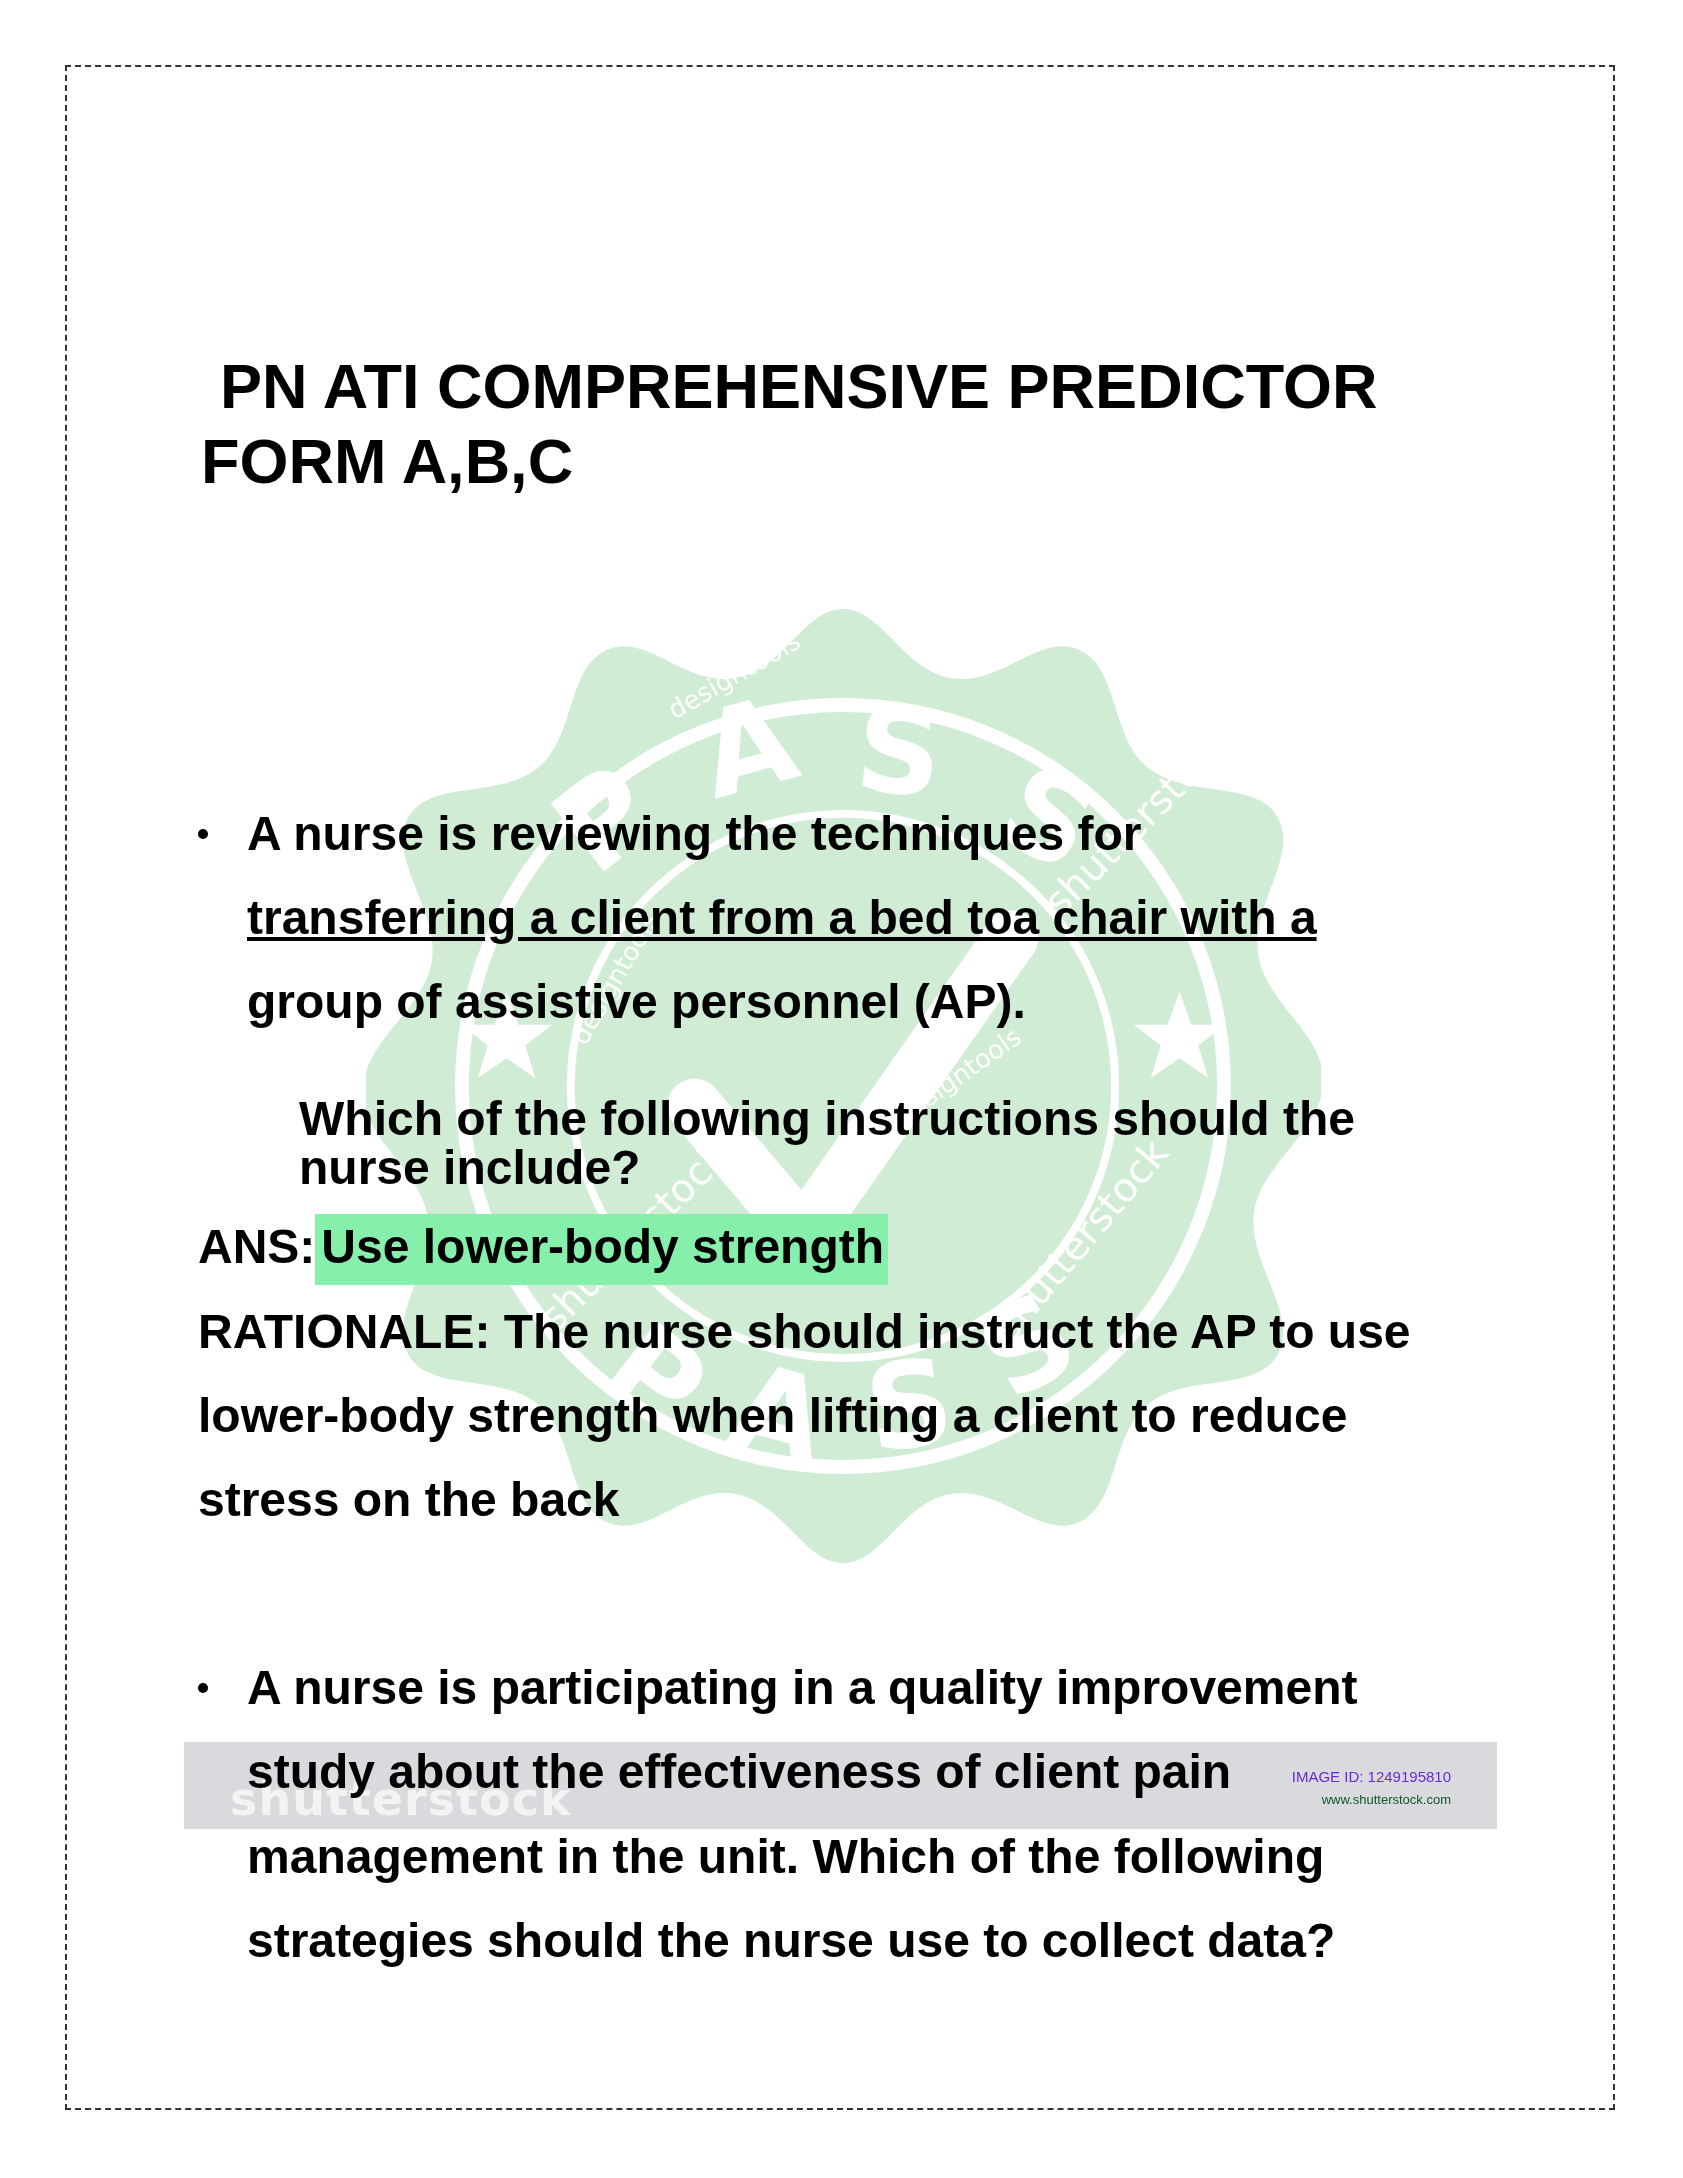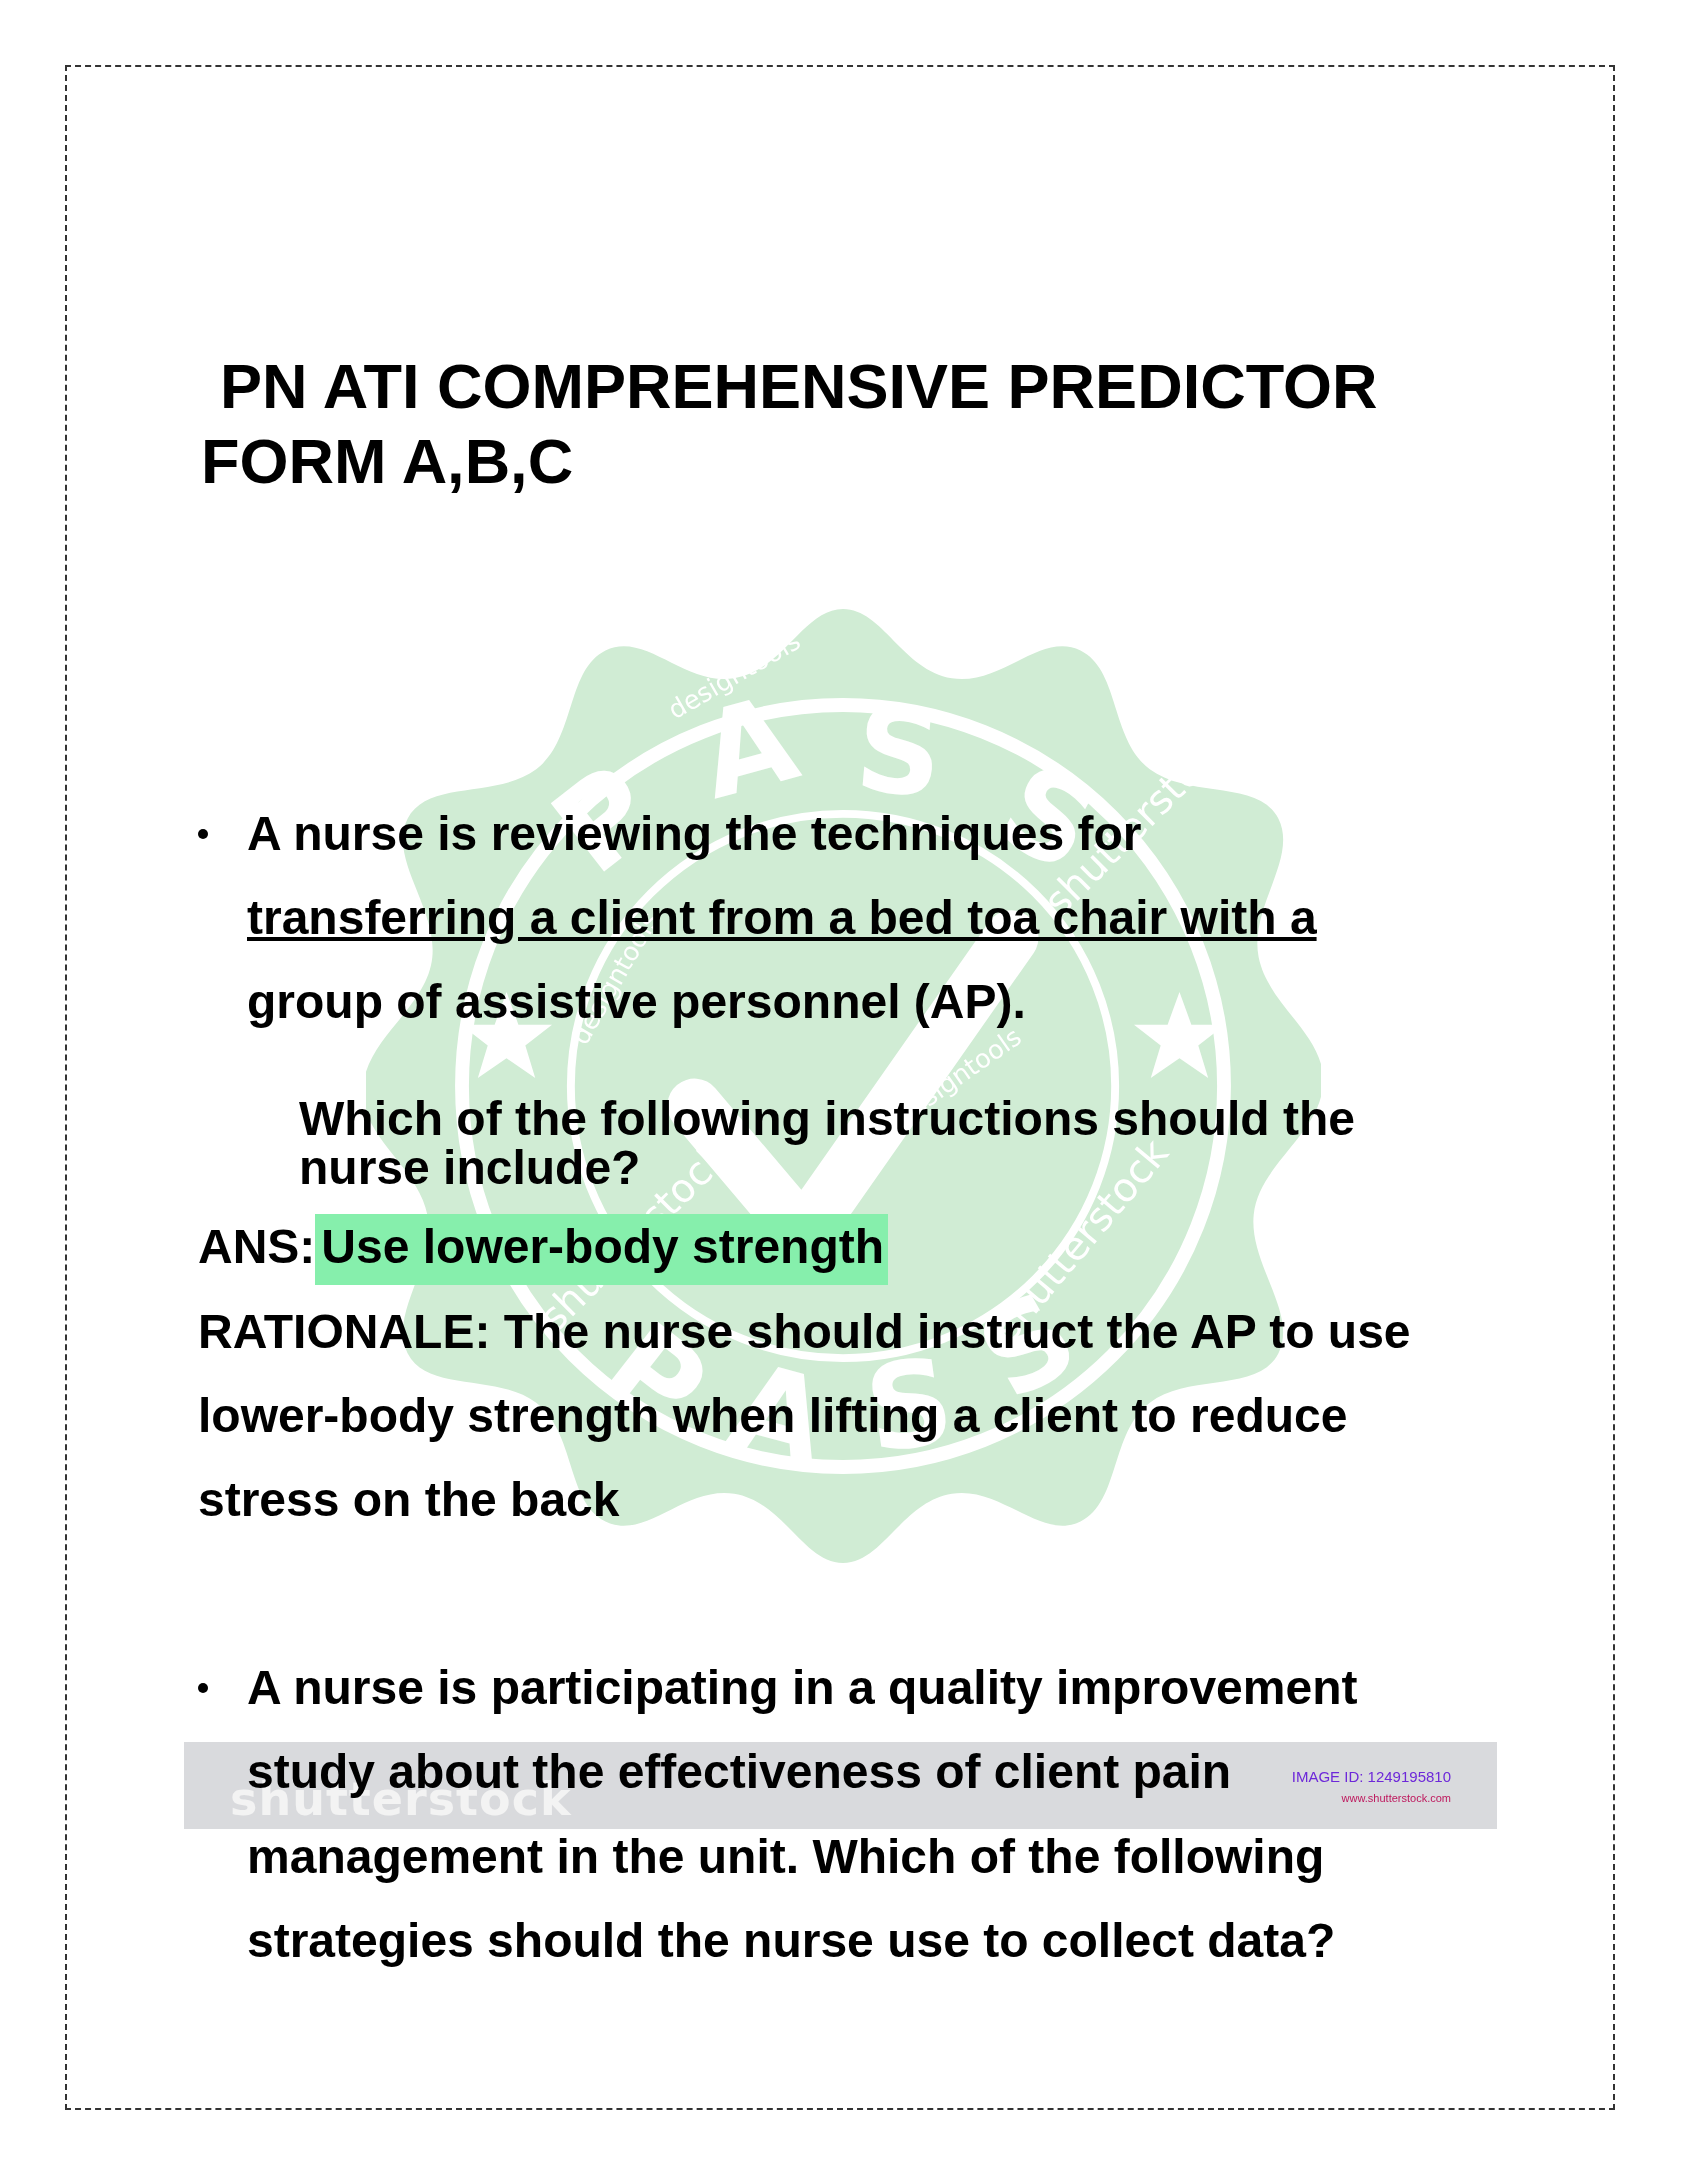--- a/index.html
+++ b/index.html
@@ -33,21 +33,21 @@
       background: #d9dadd; z-index: 1;
     }
     .ss-logo {
       position: absolute; left: 46px; top: 30px; font-size: 46px; font-weight: bold;
       color: #f3f3f3; letter-spacing: 1px; font-family: "DejaVu Sans", sans-serif;
     }
     .ss-id {
       position: absolute; right: 46px; top: 26px; font-size: 15px; color: #6d28d9; text-align: right;
     }
     .ss-url {
-      position: absolute; right: 46px; top: 50px; font-size: 11px; color: #be185d;
+      position: absolute; right: 46px; top: 50px; font-size: 13px; color: #14532d;
     }
   </style>
 </head>
 <body>
 
 <div class="page-frame"></div>
 
 <svg class="stamp" viewBox="0 0 965 985" xmlns="http://www.w3.org/2000/svg">
   <g transform="translate(482,492)">
 

